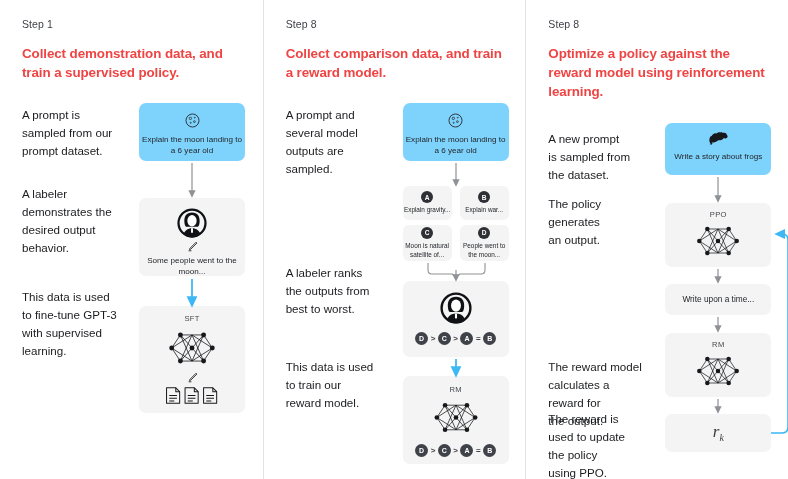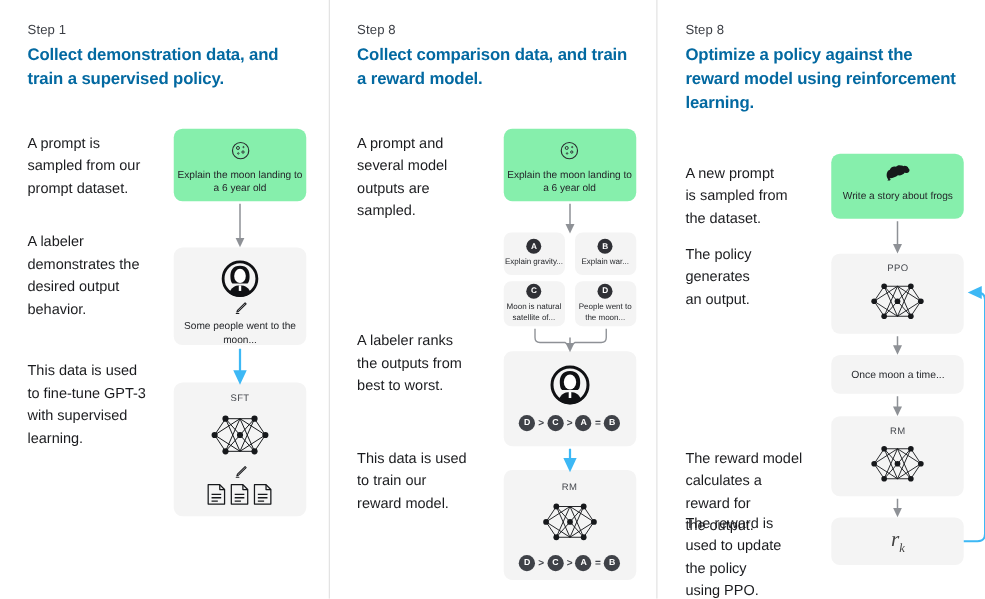--- a/index.html
+++ b/index.html
@@ -17,46 +17,46 @@
     height: 100%;
     padding: 18px 16px 0 22px;
   }
   .col + .col { border-left: 1px solid #e3e3e3; }
   .col-inner { position: relative; width: 100%; height: 100%; }
 
   .step-label {
     font-size: 10.5px;
     color: #3c3f45;
     letter-spacing: .1px;
-    margin-bottom: 4px;
+    margin-bottom: 14px;
   }
   .step-title {
     font-size: 13.4px;
     font-weight: bold;
     line-height: 1.42;
-    color: #0369a1;
+    color: #ef4444;
     letter-spacing: -.1px;
   }
 
   .body-text {
     position: absolute;
     left: 0;
     font-size: 11.6px;
     line-height: 1.56;
     color: #1b1c1f;
     white-space: pre-line;
   }
 
   
   .card {
     position: absolute;
     background: #f4f4f4;
     border-radius: 7px;
   }
-  .card.blue { background: #86efac; }
+  .card.blue { background: #7dd3fc; }
   .card-cap {
     font-size: 7.6px;
     color: #44474d;
     text-align: center;
     letter-spacing: .3px;
   }
   .card-text {
     font-size: 8.1px;
     line-height: 1.4;
     text-align: center;
@@ -382,21 +382,21 @@
                 <circle cx="40" cy="30" r="3.4"></circle>
                 <circle cx="68" cy="30" r="3.4"></circle>
               <circle cx="24" cy="48" r="3.4"></circle>
                 <circle cx="56" cy="48" r="3.4"></circle>
             </g>
           </svg>
         </div>
       </div>
 
       <div class="card" style="left:117px; top:266px; width:106px; height:31px; display:flex; align-items:center; justify-content:center;">
-        <div class="card-text" style="font-size:8.3px;">Once moon a time...</div>
+        <div class="card-text" style="font-size:8.3px;">Write upon a time...</div>
       </div>
 
       <div class="card" style="left:117px; top:315px; width:106px; height:64px; padding-top:7px;">
         <div class="card-cap">RM</div>
         <div style="display:flex;justify-content:center;margin-top:2px;">
           <svg width="56" height="40" viewBox="0 0 80 60">
             <g stroke="#16181b" stroke-width="1.1" fill="none">
               <path d="M24 12 L12 30 L24 48 M24 12 L40 30 L24 48 M24 12 L40 48 M24 48 L40 12 M56 12 L40 30 L56 48 M56 12 L68 30 L56 48 M56 12 L40 48 M56 48 L40 12 M12 30 L40 12 M12 30 L40 48 M68 30 L40 12 M68 30 L40 48 M24 12 L56 12 M24 48 L56 48"></path>
             </g>
             <g fill="#16181b">

